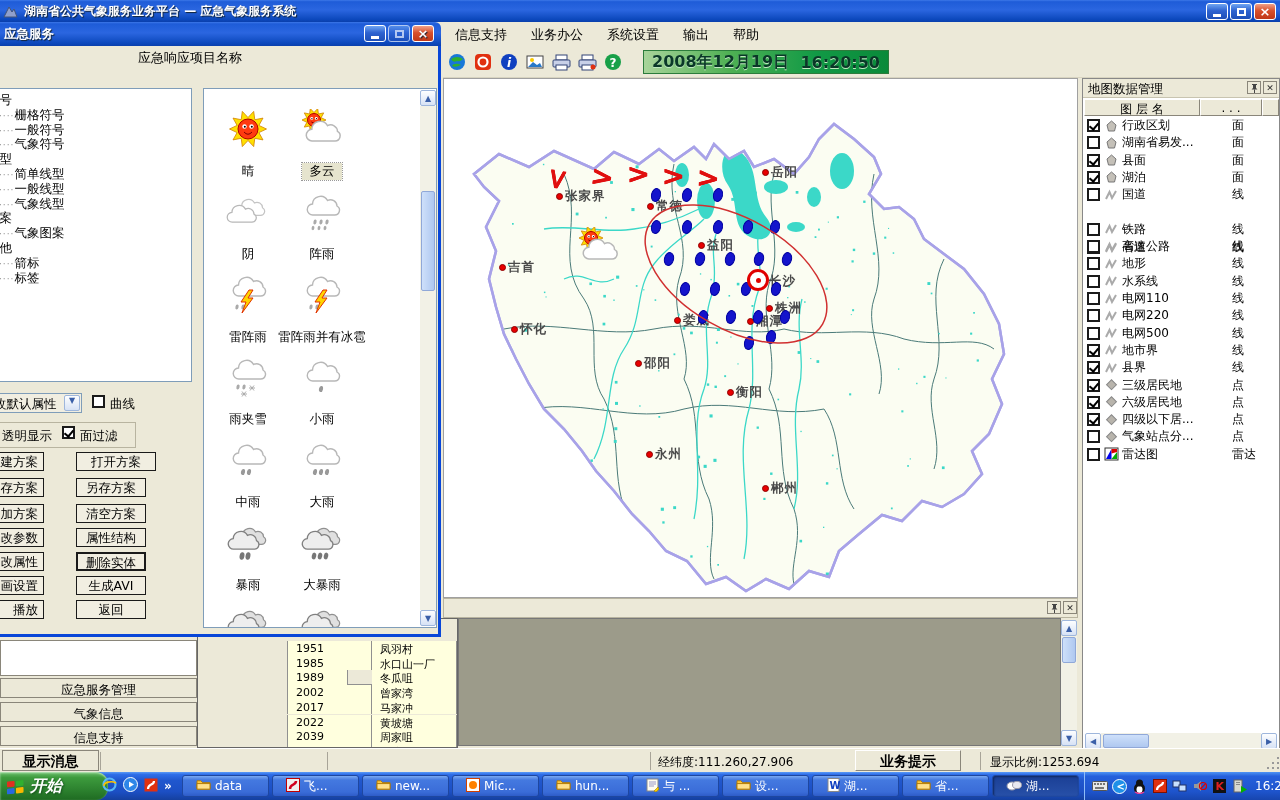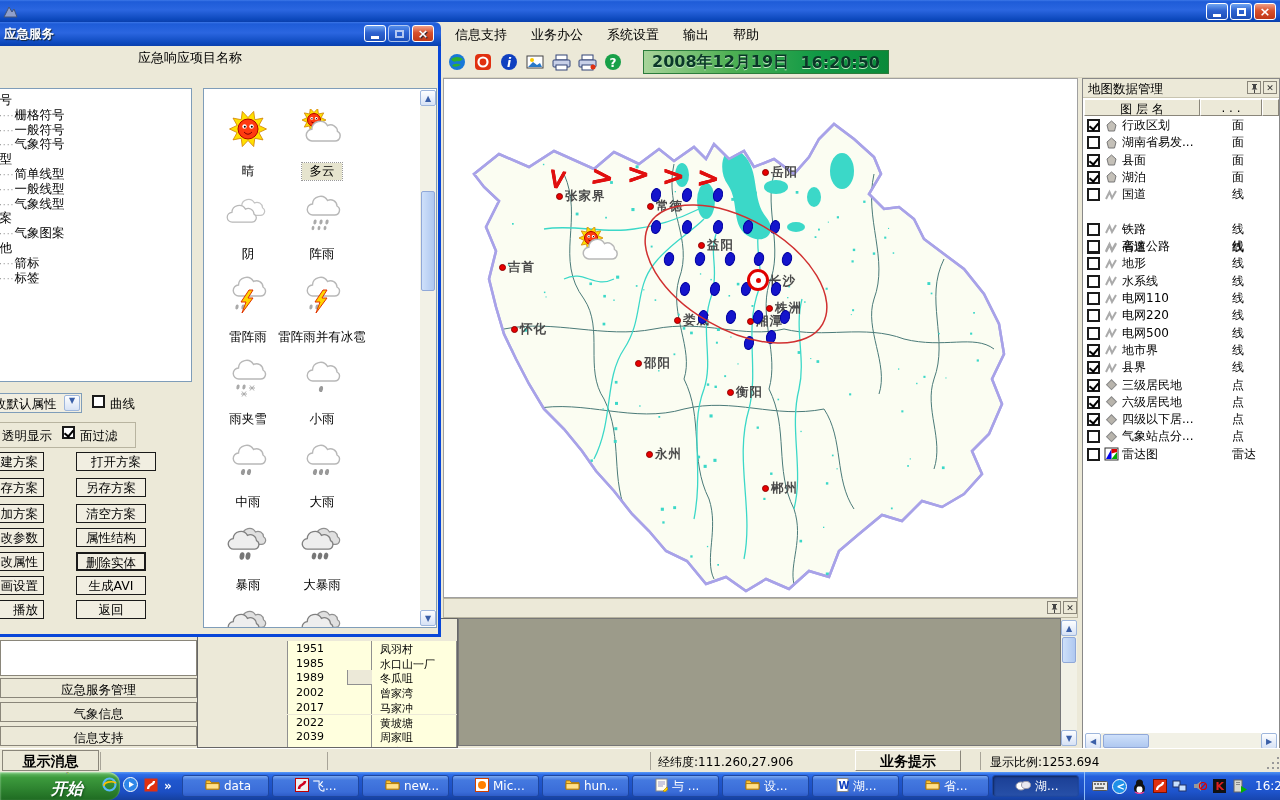--- a/index.html
+++ b/index.html
@@ -66,28 +66,28 @@
   #statusbar .sep { position:absolute; top:3px; width:1px; height:18px; background:#A8A498; }
   #show-msg { position:absolute; left:2px; top:1px; width:97px; height:21px; background:#ECE9D8; border:1px solid #8A867A; font-weight:bold; font-size:14px; text-align:center; padding-top:2px; }
   .sb-text { position:absolute; top:5px; font-size:12px; color:#000; white-space:nowrap; }
   #hint-box { position:absolute; left:855px; top:1px; width:106px; height:21px; border:1px solid #fff; border-right-color:#8A867A; border-bottom-color:#8A867A; font-weight:bold; font-size:14px; text-align:center; padding-top:2px; background:#ECE9D8; }
   #grip { position:absolute; right:1px; top:8px; width:14px; height:14px;
     background:radial-gradient(circle at 3px 11px,#999 1px,transparent 1.5px),radial-gradient(circle at 8px 11px,#999 1px,transparent 1.5px),radial-gradient(circle at 13px 11px,#999 1px,transparent 1.5px),radial-gradient(circle at 8px 6px,#999 1px,transparent 1.5px),radial-gradient(circle at 13px 6px,#999 1px,transparent 1.5px),radial-gradient(circle at 13px 1px,#999 1px,transparent 1.5px); }
 
   
   #taskbar { left:0; top:772px; width:1280px; height:28px;
     background:linear-gradient(180deg,#5A9AF6 0%,#2E6EE8 9%,#2057CE 30%,#1C4FC4 70%,#15409F 100%); z-index:60; }
-  #start-btn { position:absolute; left:0; top:0; width:120px; height:28px; border-radius:0 12px 12px 0;
+  #start-btn { position:absolute; left:0; top:0; width:108px; height:28px; border-radius:0 12px 12px 0;
     background:linear-gradient(180deg,#6CBF6C 0%,#3D9B3D 20%,#2E8430 60%,#1F6B22 100%);
-    box-shadow:inset 0 1px 2px #BFE8BF; display:flex; align-items:center; gap:5px; padding-left:14px;flex-direction:column; }
+    box-shadow:inset 0 1px 2px #BFE8BF; display:flex; align-items:center; gap:5px; padding-left:6px; }
   #start-btn .start-label { color:#fff; font-weight:bold; font-style:italic; font-size:16px; text-shadow:1px 1px 2px #14501A; }
   #quick-launch { position:absolute; left:102px; top:2px; width:78px; height:24px; display:flex; align-items:center; gap:6px; }
   .task-btn { position:absolute; top:3px; height:22px; border-radius:3px; border:1px solid #1E47A0;
     background:linear-gradient(180deg,#79A8F2 0%,#4479E0 20%,#3A6CD8 80%,#2E5CC8 100%);
-    color:#fff; font-size:12px; display:flex; align-items:center; gap:4px; padding:0 22px; overflow:hidden; white-space:nowrap; }
+    color:#fff; font-size:12px; display:flex; align-items:center; gap:4px; padding:0 13px; overflow:hidden; white-space:nowrap; }
   .task-btn.active { background:linear-gradient(180deg,#1B3F95,#2750A8); box-shadow:inset 1px 1px 2px #102860; }
   #tray { position:absolute; right:0; top:0; width:196px; height:28px;
     background:linear-gradient(180deg,#4E94F4 0%,#2560DC 15%,#1E54CC 70%,#1745AE 100%);
     border-left:1px solid #8FBDF8; display:flex; align-items:center; gap:3px; padding-left:6px; }
   #tray .clock { color:#fff; font-size:12px; margin-left:4px; }
   .tray-ico { width:17px; height:17px; display:flex; align-items:center; justify-content:center; }
 
   
   #dialog { left:-10px; top:22px; width:451px; height:615px; background:#ECE9D8; z-index:50; }
   #dlg-titlebar { position:absolute; left:0; top:0; width:451px; height:24px; border-radius:6px 6px 0 0;
@@ -123,20 +123,21 @@
 </style>
 </head>
 <body>
 
 <div class="abs" id="titlebar">
   <span class="tb-icon">
       <svg width="15" height="15">
         <polygon points="1,13 6,3 9,8 11,5 14,13" fill="#90A0CC" stroke="#445577"></polygon>
       </svg>
     </span>
+  <span class="title">湖南省公共气象服务业务平台 — 应急气象服务系统</span>
   <span class="capbtns">
     <span class="capbtn">
         <span class="minbar"></span>
       </span>
     <span class="capbtn">
         <span class="maxbox"></span>
       </span>
     <span class="capbtn close">×</span>
   </span>
 </div>

